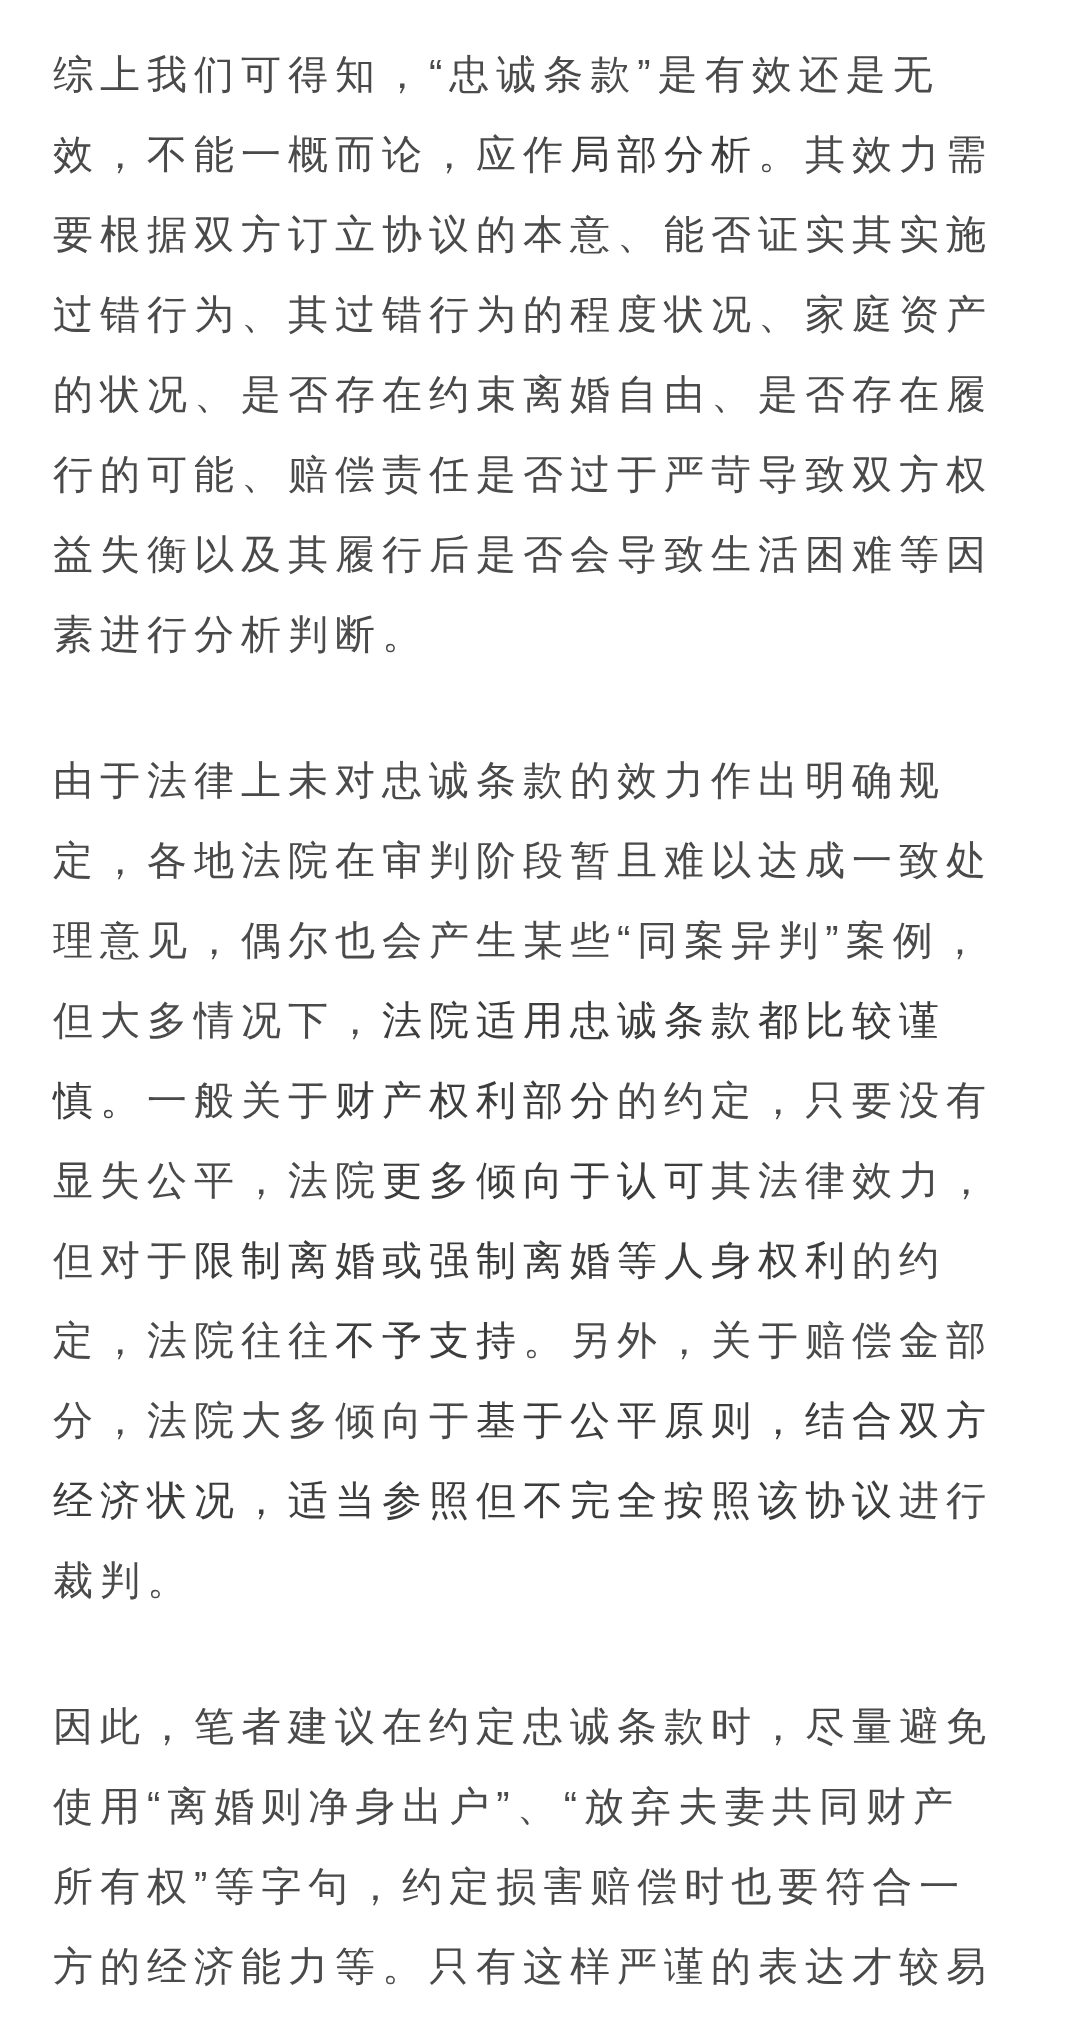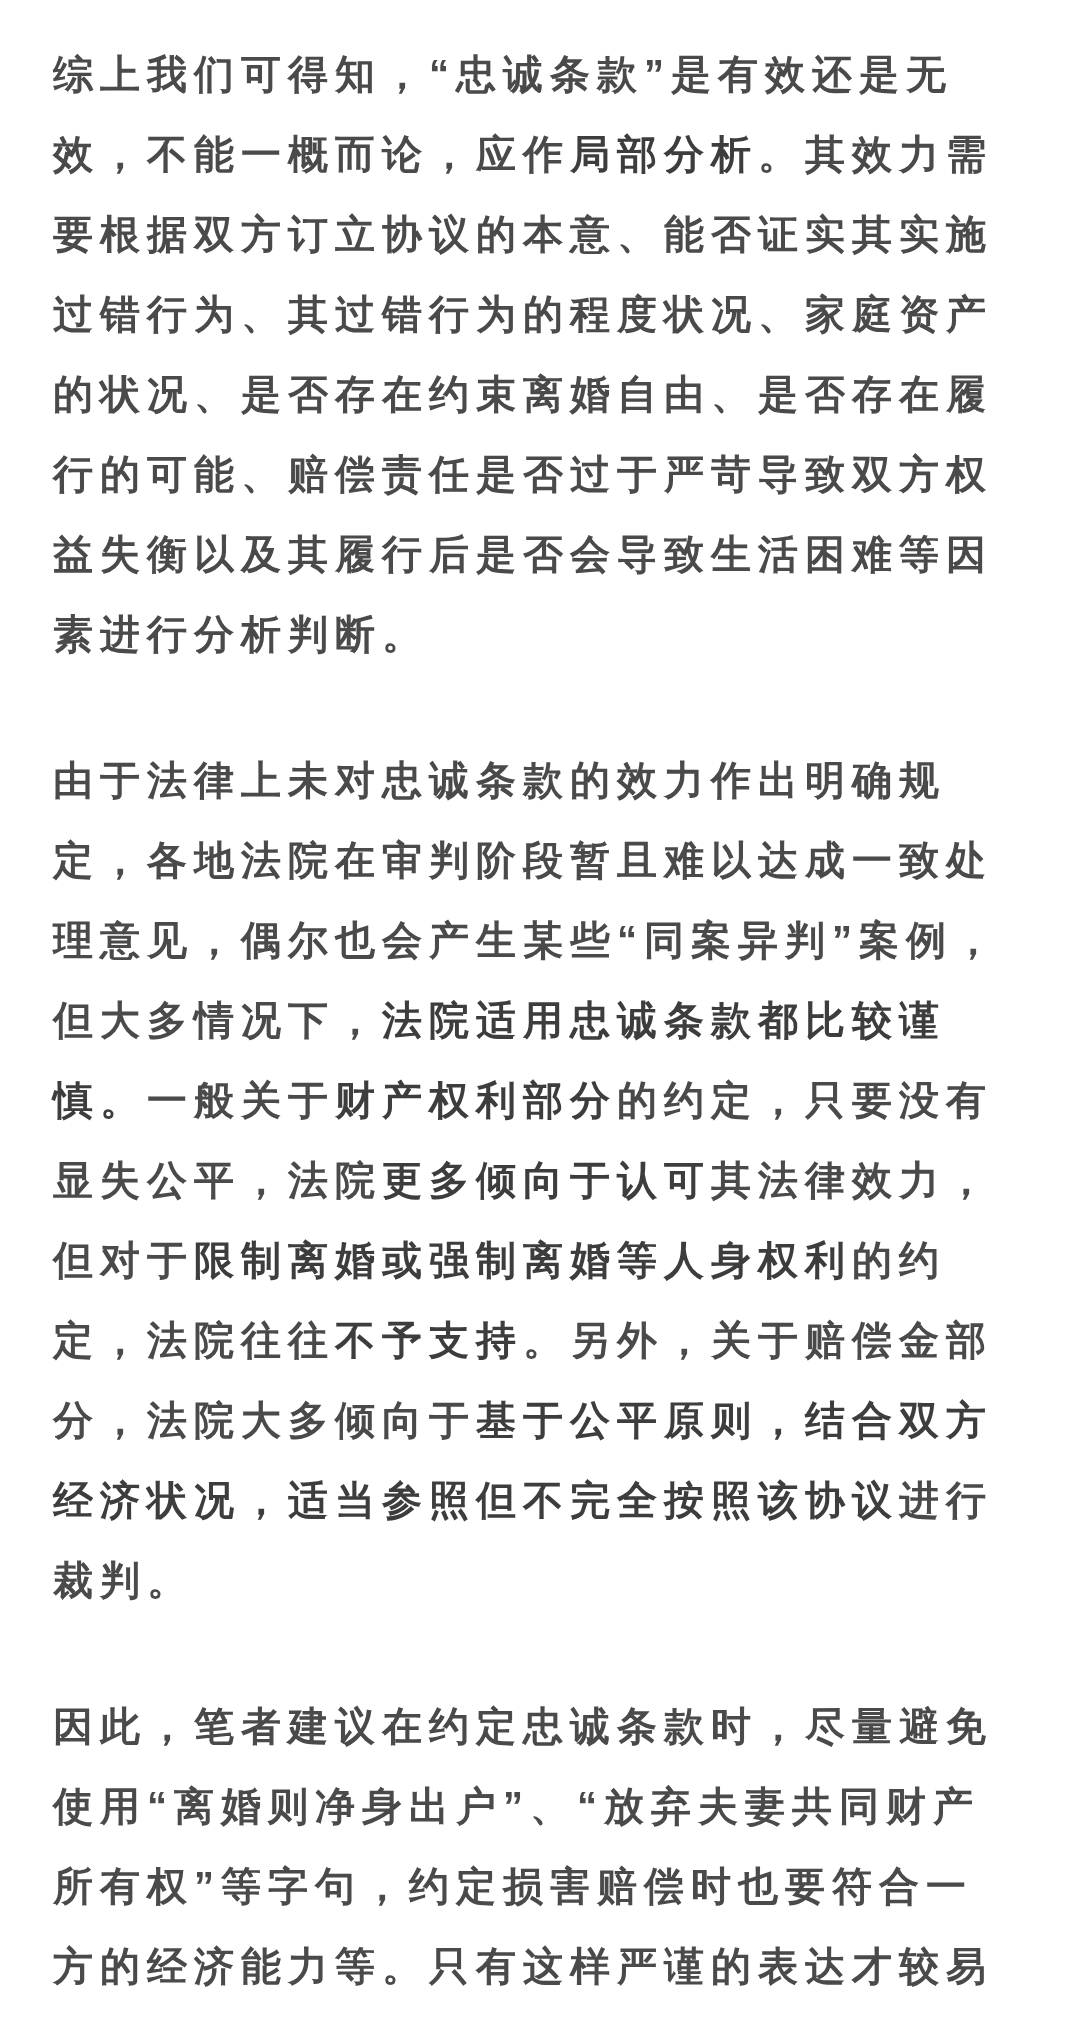--- a/index.html
+++ b/index.html
@@ -25,24 +25,24 @@
     overflow-wrap: break-word;
   }
   .para {
     margin: 0 0 66px 0;
     padding: 0;
   }
   .para:last-child {
     margin-bottom: 0;
   }
   .run {
-    font-weight: 700;
+    font-weight: 400;
   }
   .run.bold {
-    font-weight: 700;
+    font-weight: 400;
     color: var(--bold-color, #3d3d3d);
   }
 </style>
 </head>
 <body>
 
 <div class="page">
   <main class="article" id="article">
       <p class="para"><span class="run">综上我们可得知，“忠诚条款”是有效还是无效，不能一概而论，应作</span><span class="run bold">局部分析</span><span class="run">。其效力需要根据双方订立协议的本意、能否证实其实施过错行为、其过错行为的程度状况、家庭资产的状况、是否存在约束离婚自由、是否存在履行的可能、赔偿责任是否过于严苛导致双方权益失衡以及其履行后是否会导致生活困难等因素进行分析判断。</span></p>
       <p class="para"><span class="run">由于法律上未对忠诚条款的效力作出明确规定，各地法院在审判阶段暂且难以达成一致处理意见，偶尔也会产生某些“同案异判”案例，但大多情况下，</span><span class="run bold">法院适用忠诚条款都比较谨慎。</span><span class="run">一般关于</span><span class="run bold">财产权利部分</span><span class="run">的约定，只要没有显失公平，法院</span><span class="run bold">更多倾向于认可</span><span class="run">其法律效力，但对于</span><span class="run bold">限制离婚或强制离婚等人身权利</span><span class="run">的约定，法院往往</span><span class="run bold">不予支持</span><span class="run">。另外，关于赔偿金部分，法院大多倾向于</span><span class="run bold">基于公平原则，结合双方经济状况，适当参照但不完全按照该协议</span><span class="run">进行裁判。</span></p>

